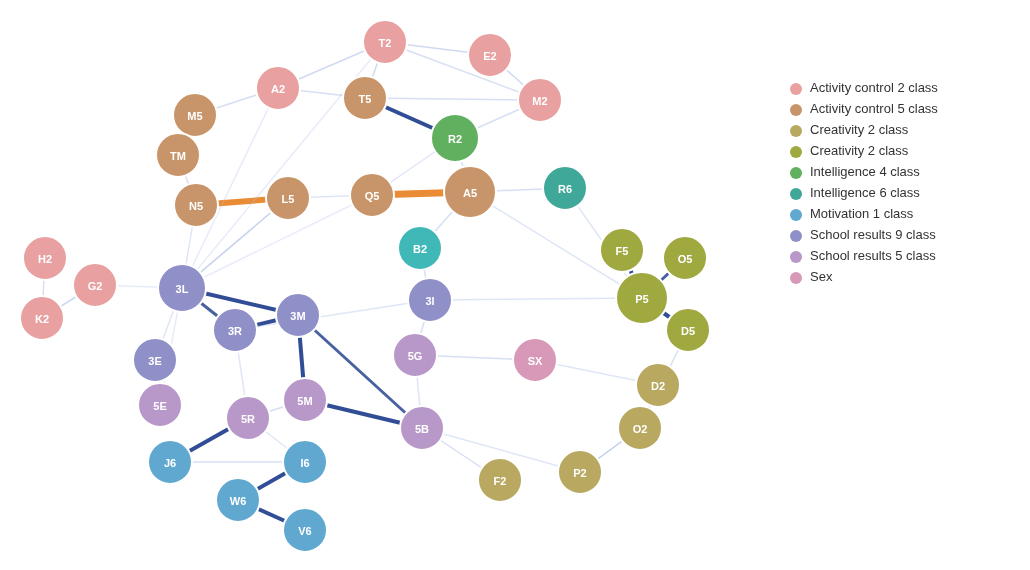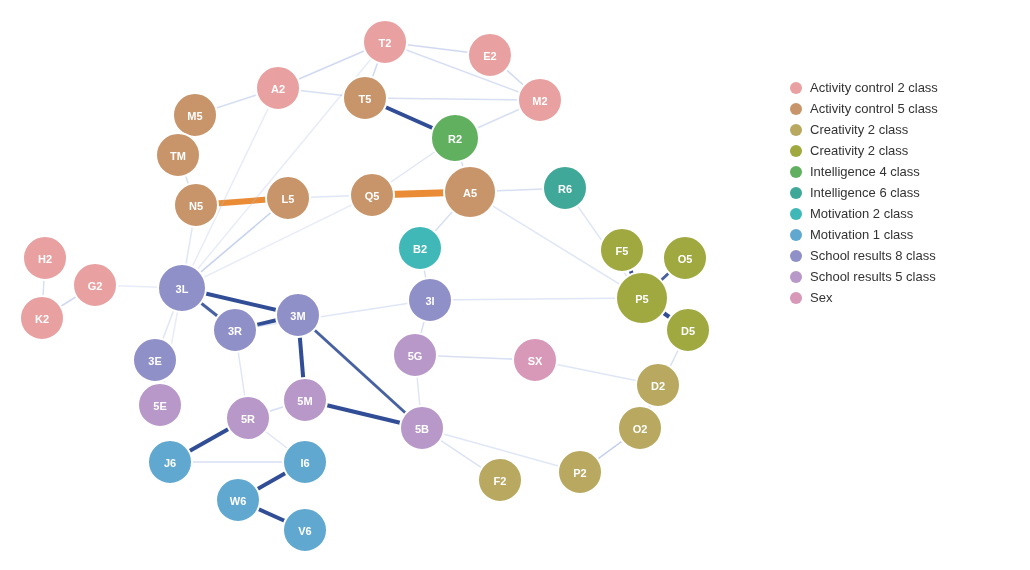--- a/index.html
+++ b/index.html
@@ -18,21 +18,21 @@
       height: 499px;
     }
     #legend-area {
       position: absolute;
       left: 790px;
       top: 80px;
       width: 230px;
     }
     .legend-item {
       display: flex;
-      align-items: center;
+      align-items: flex-end;
       margin-bottom: 6px;
       font-size: 13px;
       color: #333;
     }
     .legend-dot {
       width: 12px;
       height: 12px;
       border-radius: 50%;
       margin-right: 8px;
       flex-shrink: 0;
@@ -287,30 +287,26 @@
     </div>
     <div class="legend-item">
       <div class="legend-dot" style="background-color: rgb(96, 176, 96);"></div>
       <span>Intelligence 4 class</span>
     </div>
     <div class="legend-item">
       <div class="legend-dot" style="background-color: rgb(64, 168, 152);"></div>
       <span>Intelligence 6 class</span>
     </div>
     <div class="legend-item">
-      <div class="legend-dot" style="background-color: rgb(64, 184, 184);"></div>
-      <span>Motivation 2 class</span>
-    </div>
-    <div class="legend-item">
       <div class="legend-dot" style="background-color: rgb(96, 168, 208);"></div>
       <span>Motivation 1 class</span>
     </div>
     <div class="legend-item">
       <div class="legend-dot" style="background-color: rgb(144, 144, 200);"></div>
-      <span>School results 8 class</span>
+      <span>School results 9 class</span>
     </div>
     <div class="legend-item">
       <div class="legend-dot" style="background-color: rgb(184, 152, 200);"></div>
       <span>School results 5 class</span>
     </div>
     <div class="legend-item">
       <div class="legend-dot" style="background-color: rgb(216, 152, 184);"></div>
       <span>Sex</span>
     </div>
   </div>

